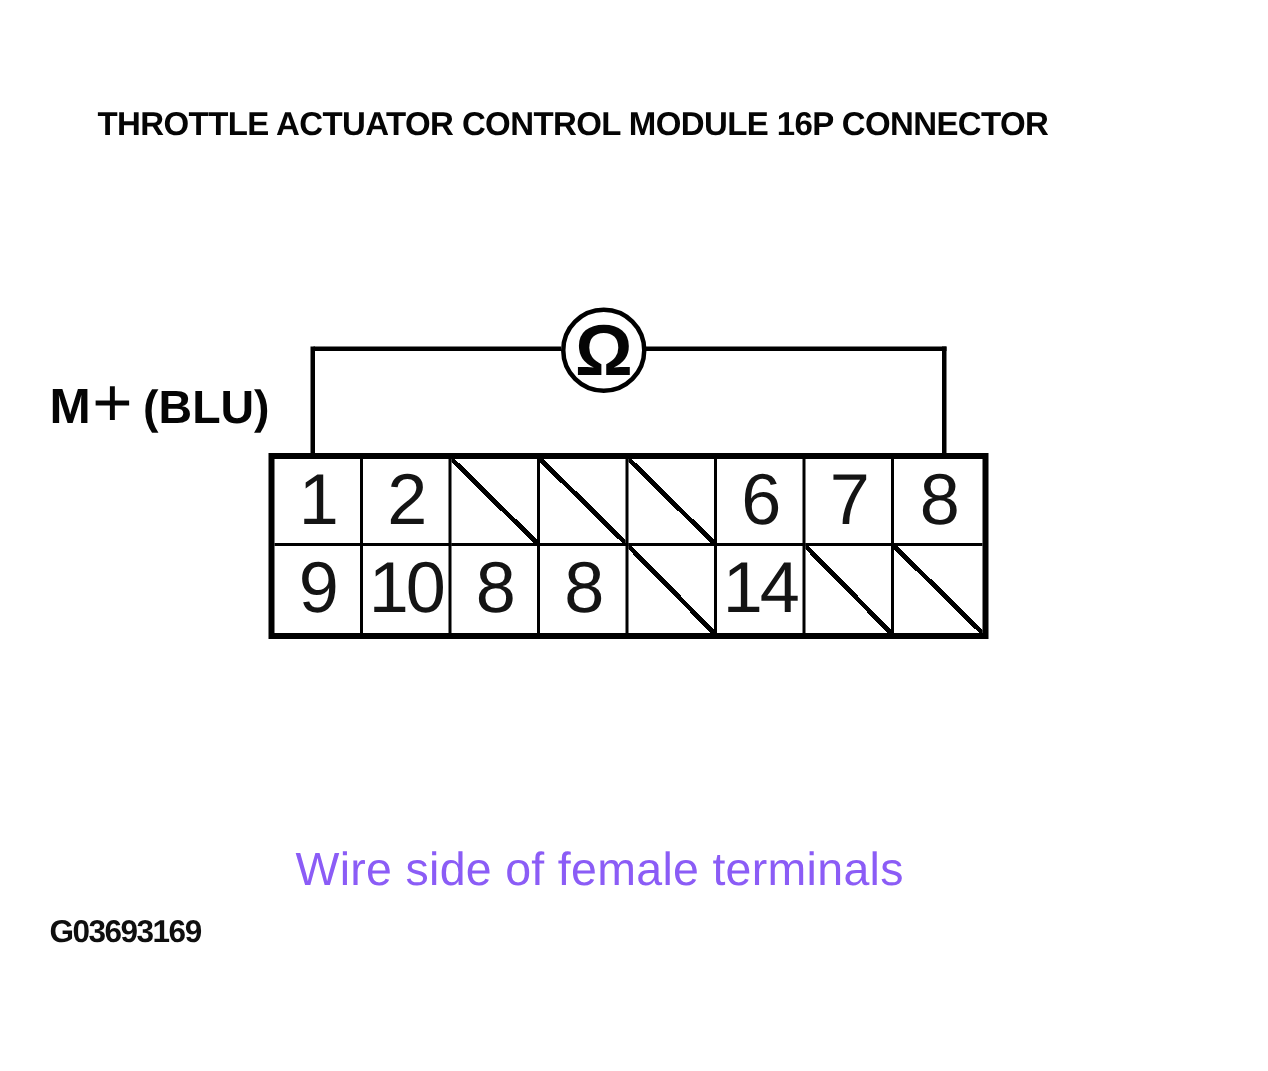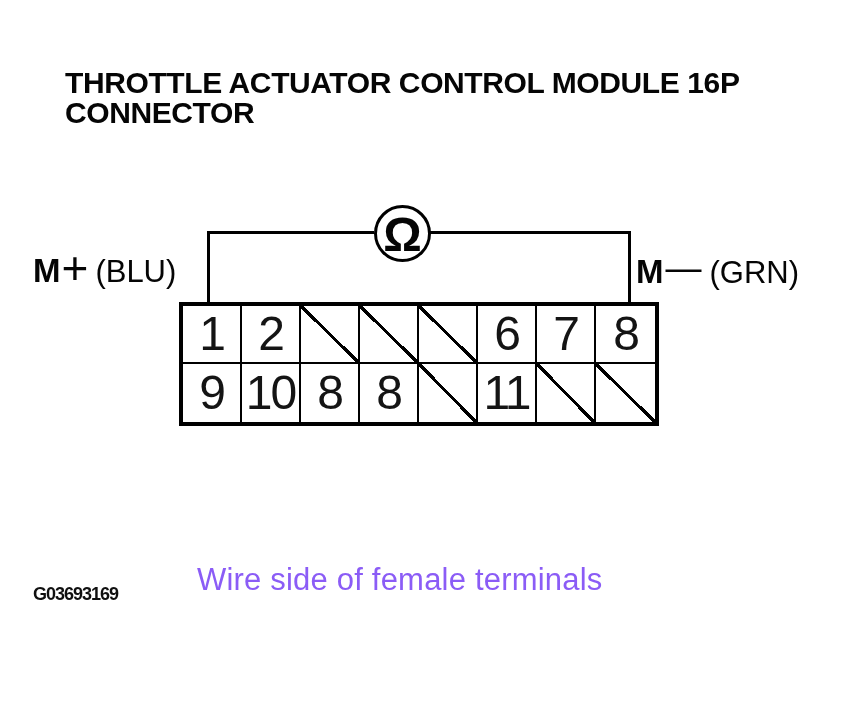--- a/index.html
+++ b/index.html
@@ -6,21 +6,21 @@
   .canvas{
     position:relative;
     width:845px;height:714px;
     background:#ffffff;
     font-family:"Liberation Sans",sans-serif;
     color:#0a0a0a;
     overflow:hidden;
   }
   .title{
     position:absolute;left:65px;top:68px;width:755px;
-    font-size:30px;line-height:30px;font-weight:bold;
+    font-size:22px;line-height:30px;font-weight:bold;
     letter-spacing:-0.4px;color:#050505;
   }
   
   .wire{position:absolute;background:#000;}
   .wire-h-left {left:209px;top:231px;width:165px;height:3px;}
   .wire-h-right{left:430px;top:231px;width:201px;height:3px;}
   .wire-v-left {left:207px;top:231px;width:3px;height:73px;}
   .wire-v-right{left:628px;top:231px;width:3px;height:73px;}
   
   .ohm-circle{
@@ -44,21 +44,21 @@
   .probe-right{left:636px;}
   .probe-name{font-size:33px;font-weight:bold;}
   .sign-plus{
     font-weight:400;font-size:46px;vertical-align:-2px;
     letter-spacing:0;margin:0 1px;
   }
   .sign-minus{
     font-weight:400;font-size:36px;vertical-align:3px;
     margin:0 2px;
   }
-  .wire-color{font-size:31px;font-weight:normal;margin-left:6px;}
+  .wire-color{font-size:31px;font-weight:bold;margin-left:6px;}
   
   .connector-grid{
     position:absolute;left:179px;top:302px;
     width:480px;height:124px;
     box-sizing:border-box;border:4px solid #000;
     background:#fff;
     display:grid;
     grid-template-columns:repeat(8,1fr);
     grid-template-rows:1fr 1fr;
   }
@@ -79,22 +79,22 @@
       #000 calc(50% + 1.6px),
       rgba(0,0,0,0) calc(50% + 1.6px));
   }
   
   .caption{
     position:absolute;left:197px;top:562px;
     font-size:31px;font-weight:400;letter-spacing:0.2px;
     color:#8b5cf6;white-space:nowrap;
   }
   .figure-id{
-    position:absolute;left:33px;top:584px;
-    font-size:18px;font-weight:bold;letter-spacing:-1px;
+    position:absolute;left:33px;top:610px;
+    font-size:21px;font-weight:bold;letter-spacing:-1px;
     color:#0f0f0f;
   }
 </style>
 </head>
 <body>
 
 <div class="canvas">
 
   <div class="title">THROTTLE ACTUATOR CONTROL MODULE 16P CONNECTOR</div>
 
@@ -104,39 +104,36 @@
   <div class="wire wire-v-right"></div>
 
   <div class="ohm-circle">
     <span>Ω</span>
   </div>
 
   <div class="probe-label probe-left">
     <span class="probe-name">M</span><span class="sign-plus">+</span><span class="wire-color">(BLU)</span>
   </div>
 
-  <div class="probe-label probe-right">
-    <span class="probe-name">M</span><span class="sign-minus">—</span><span class="wire-color">(GRN)</span>
-  </div>
 
   <div class="connector-grid">
       <div class="cell">1</div>
       <div class="cell">2</div>
       <div class="cell blocked"></div>
       <div class="cell blocked"></div>
       <div class="cell blocked"></div>
       <div class="cell">6</div>
       <div class="cell">7</div>
       <div class="cell">8</div>
       <div class="cell">9</div>
       <div class="cell">10</div>
       <div class="cell">8</div>
       <div class="cell">8</div>
       <div class="cell blocked"></div>
-      <div class="cell">11</div>
+      <div class="cell">14</div>
       <div class="cell blocked"></div>
       <div class="cell blocked"></div>
     </div>
 
   <div class="caption">Wire side of female terminals</div>
 
   <div class="figure-id">G03693169</div>
 
 </div>
 

